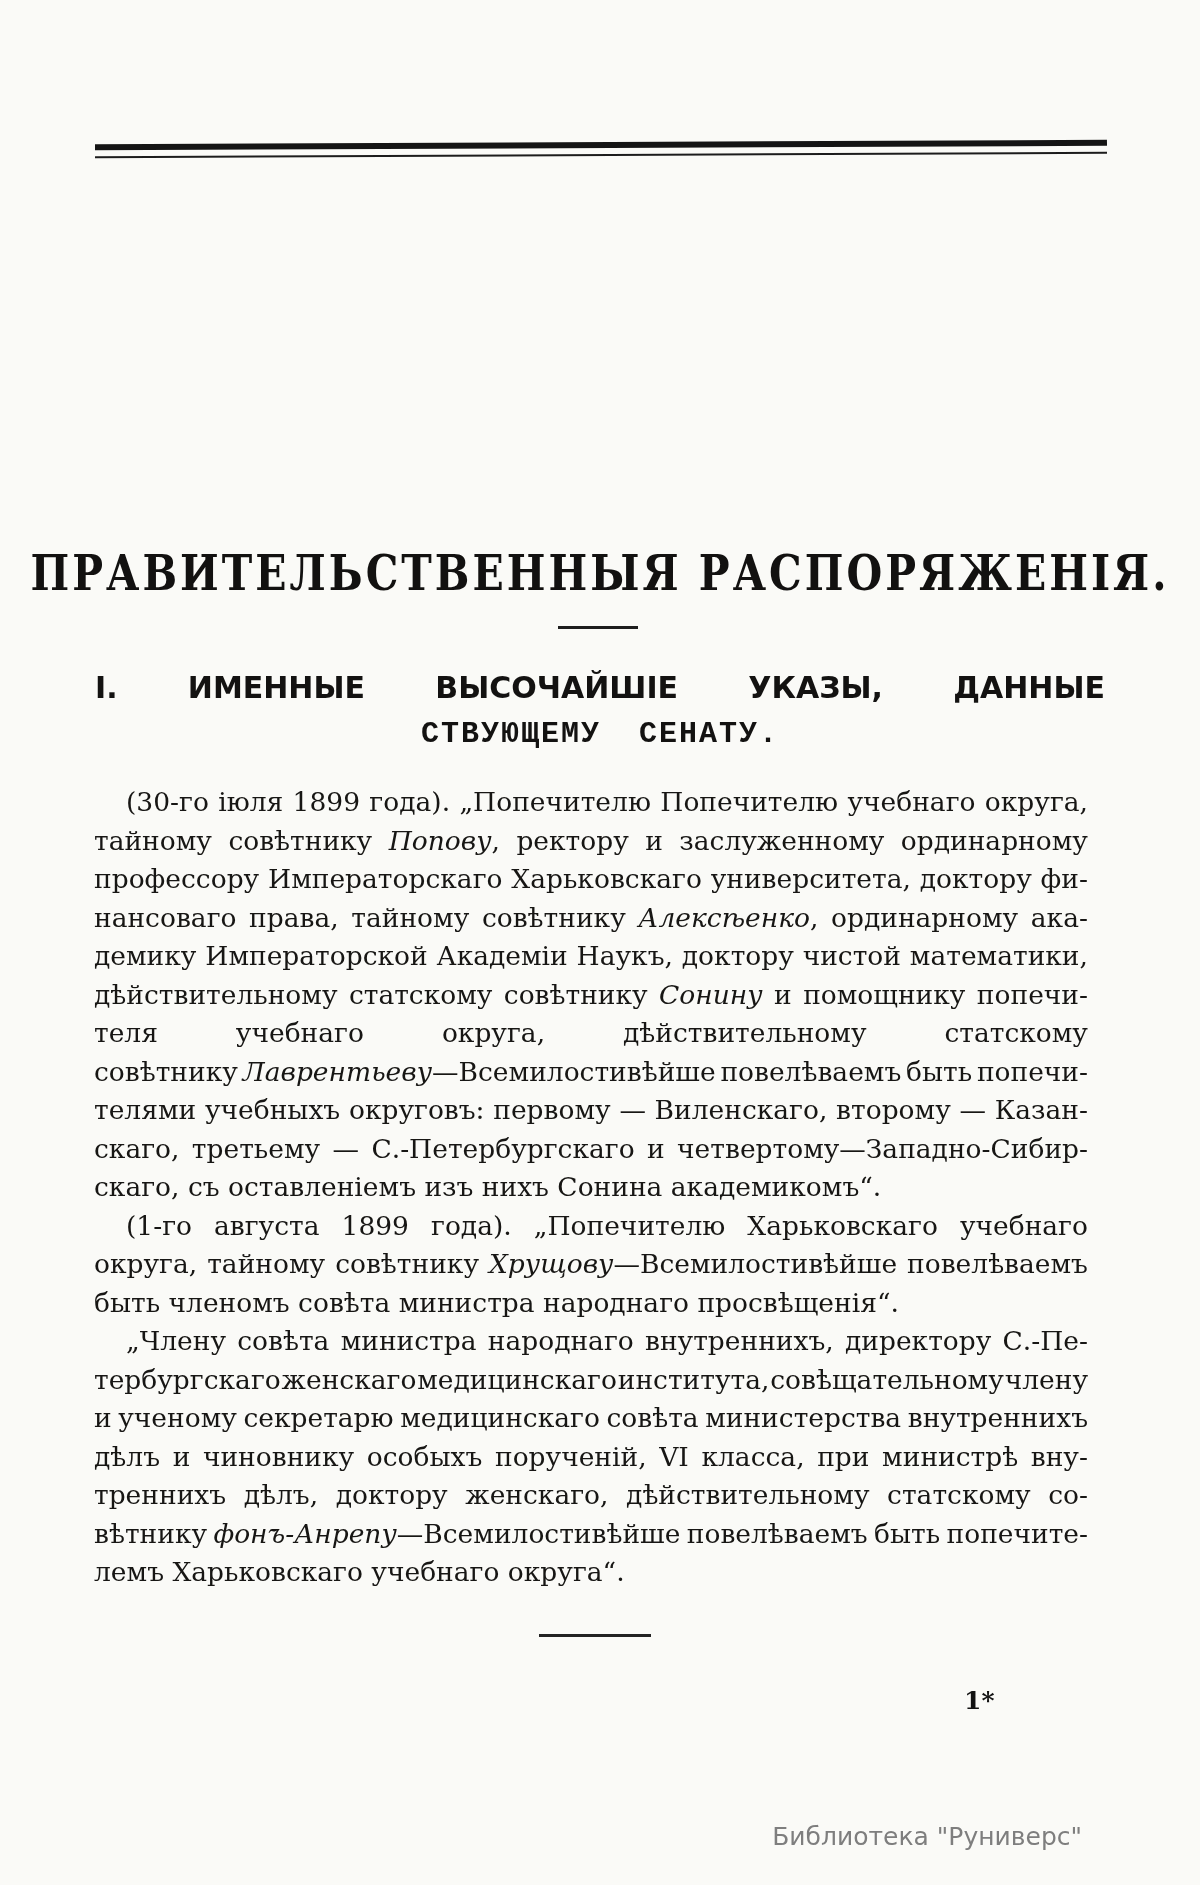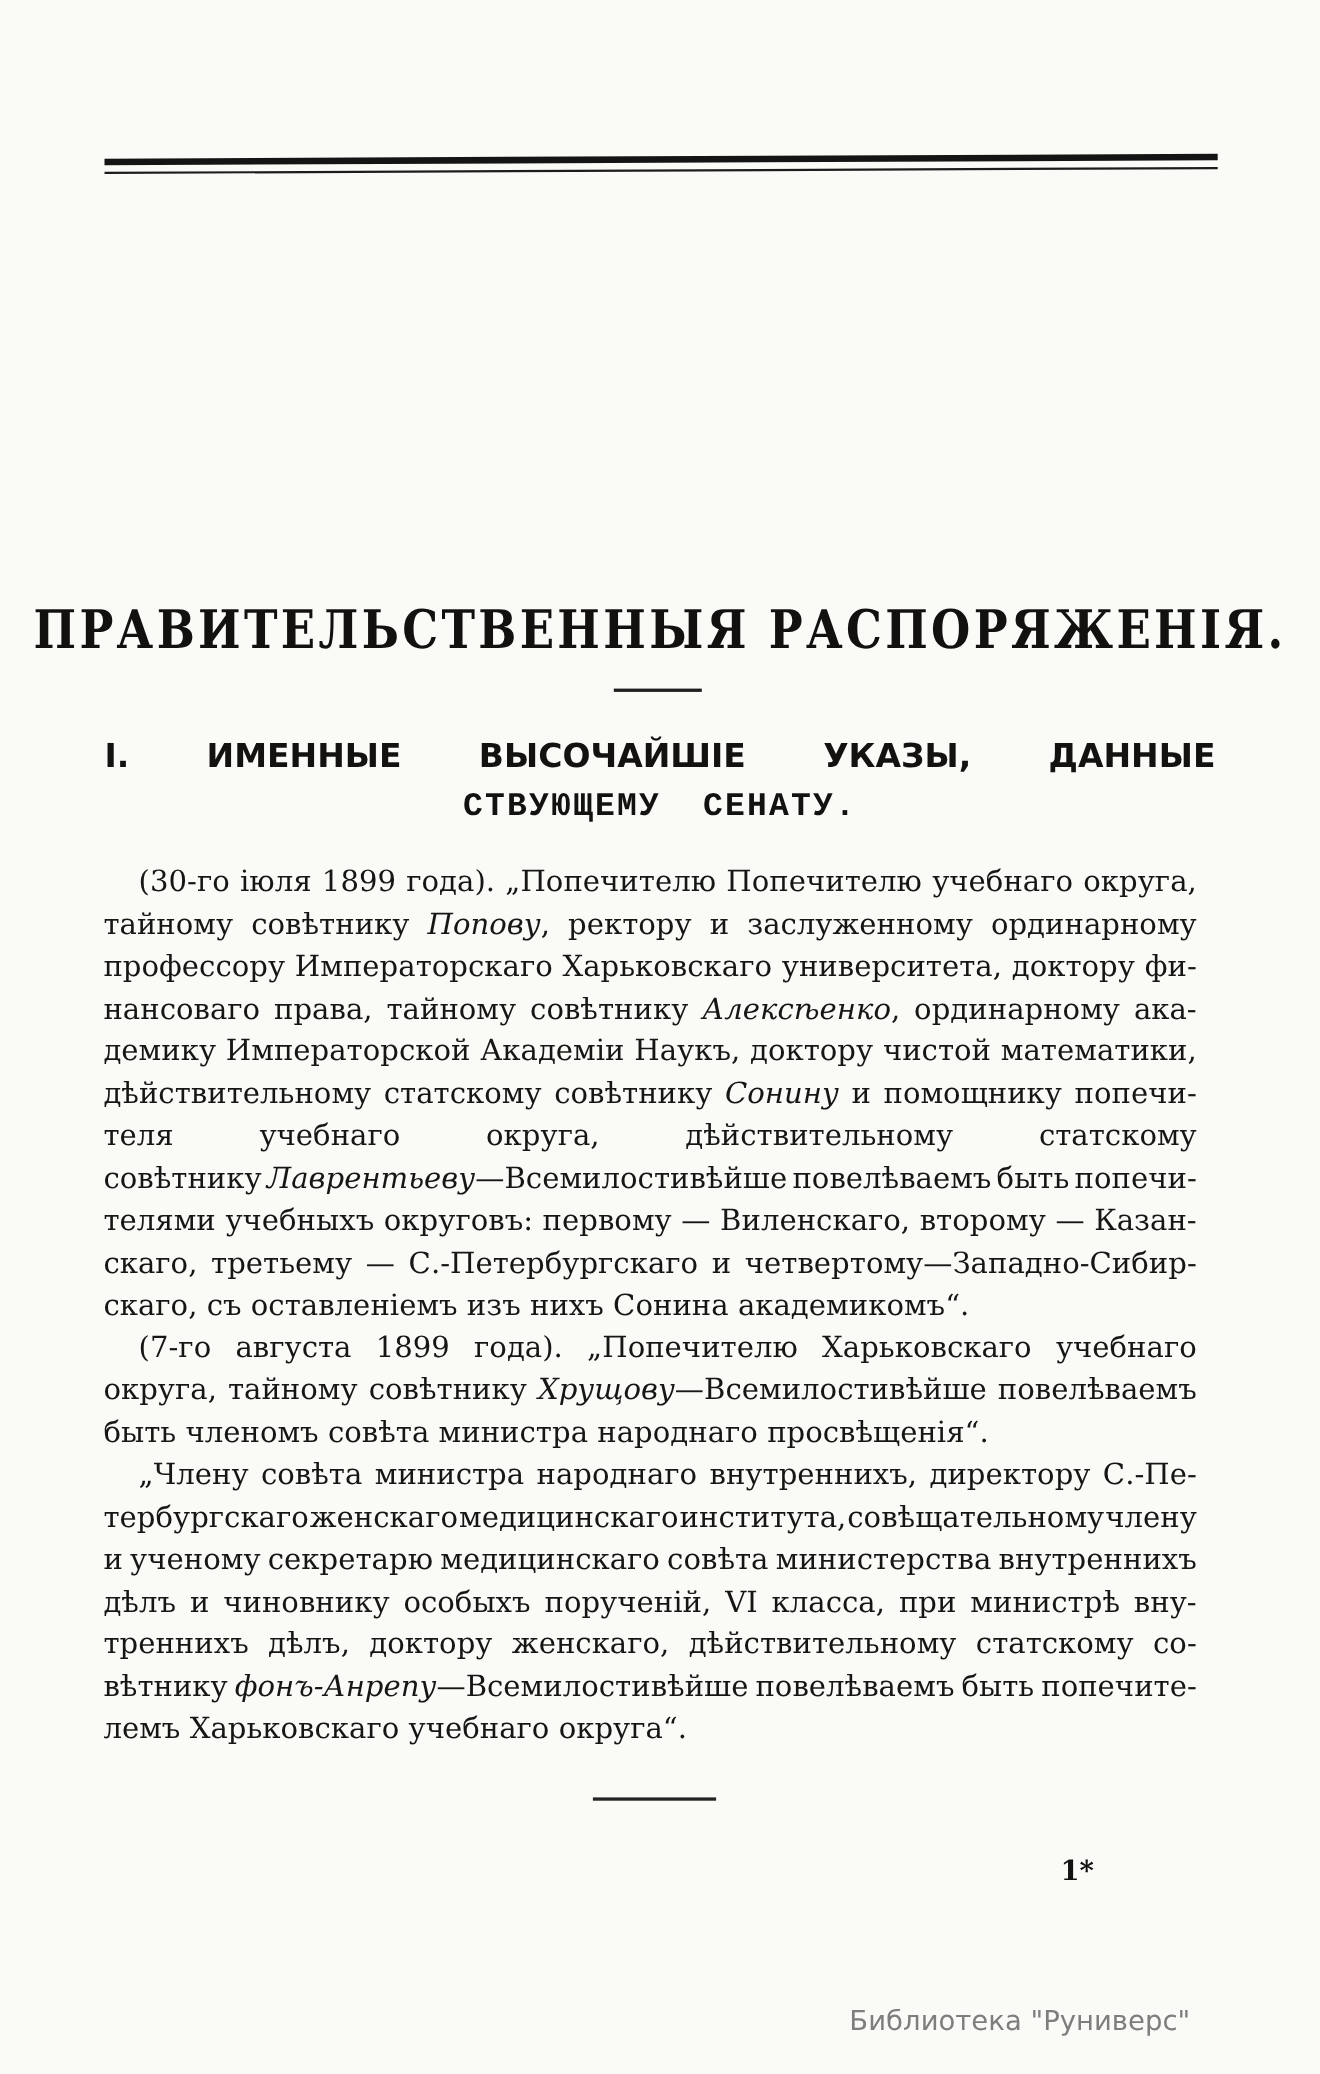--- a/index.html
+++ b/index.html
@@ -172,21 +172,21 @@
       <div class="bodyline">
         <span><span>скаго,</span></span>
         <span><span>третьему</span></span>
         <span><span>—</span></span>
         <span><span>С.-Петербургскаго</span></span>
         <span><span>и</span></span>
         <span><span>четвертому—Западно-Сибир-</span></span>
       </div>
       <div class="bodyline lastline"><span>скаго, съ оставленіемъ изъ нихъ Сонина академикомъ“.</span></div>
       <div class="bodyline indent">
-        <span><span>(7-го</span></span>
+        <span><span>(1-го</span></span>
         <span><span>августа</span></span>
         <span><span>1899</span></span>
         <span><span>года).</span></span>
         <span><span>„Попечителю</span></span>
         <span><span>Харьковскаго</span></span>
         <span><span>учебнаго</span></span>
       </div>
       <div class="bodyline">
         <span><span>округа,</span></span>
         <span><span>тайному</span></span>

